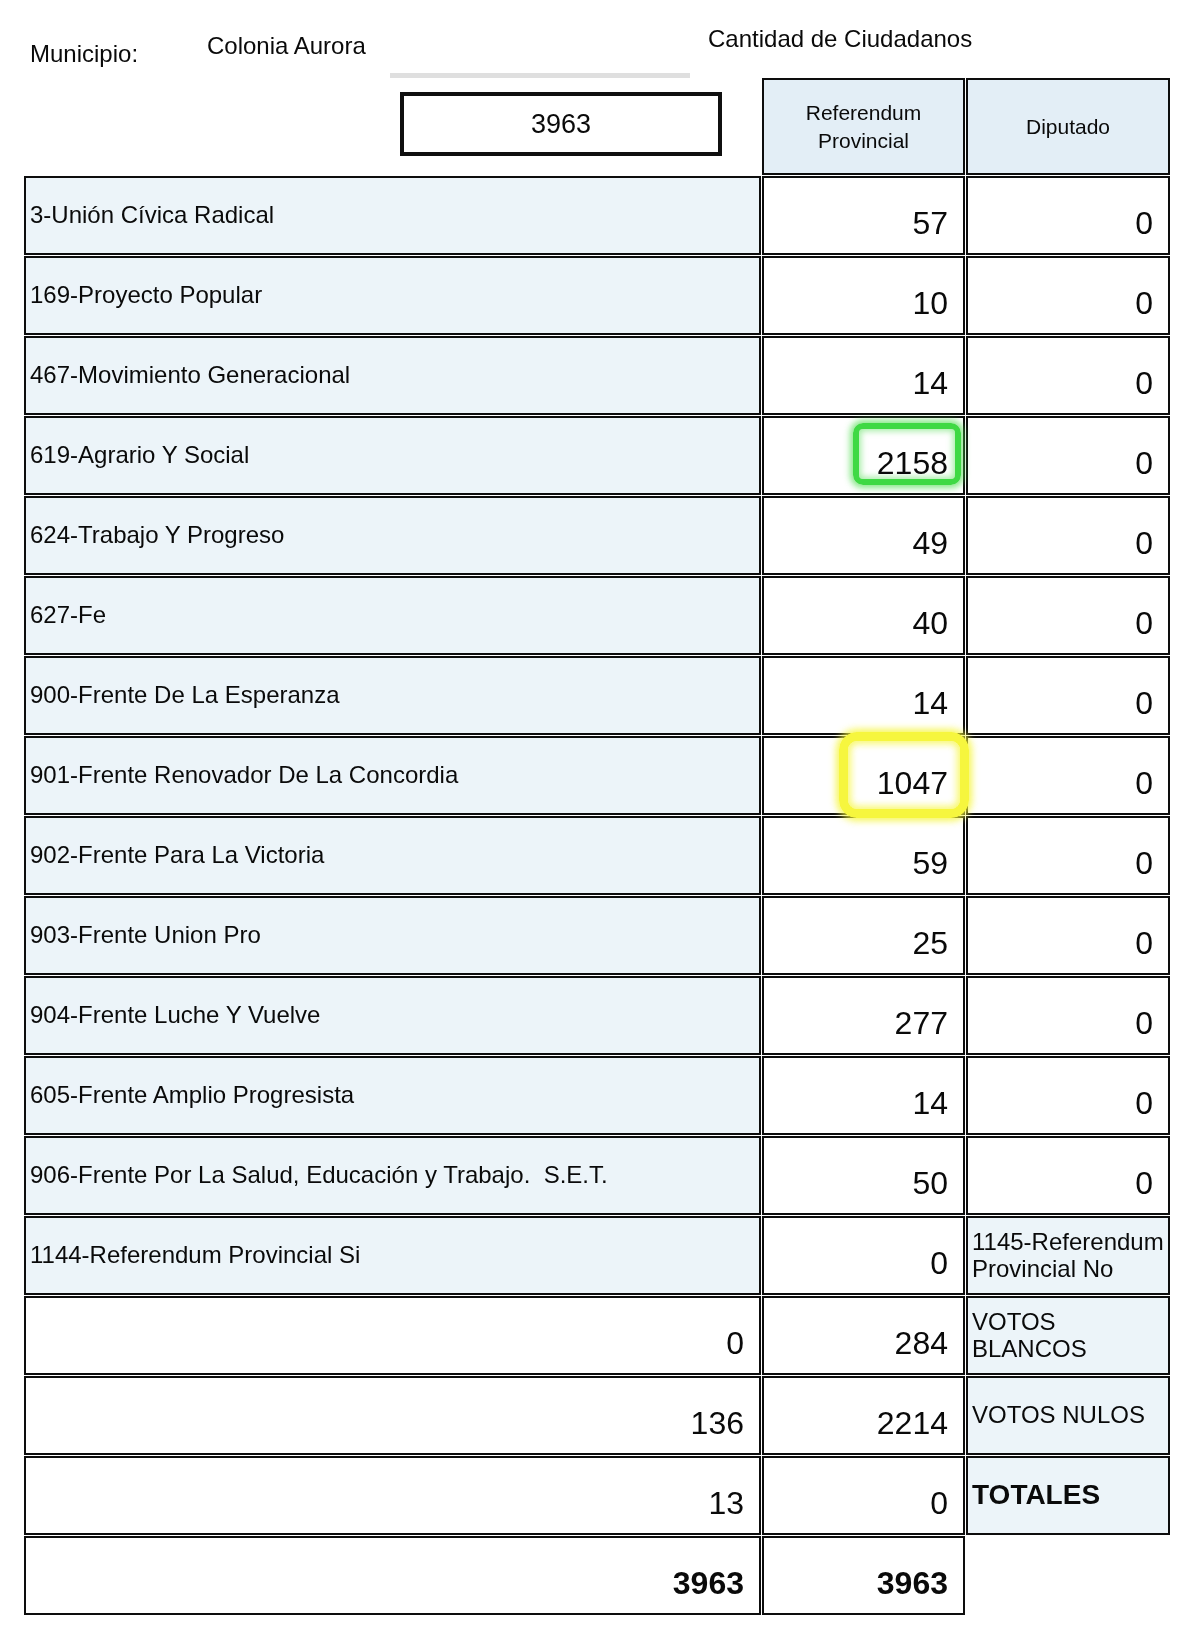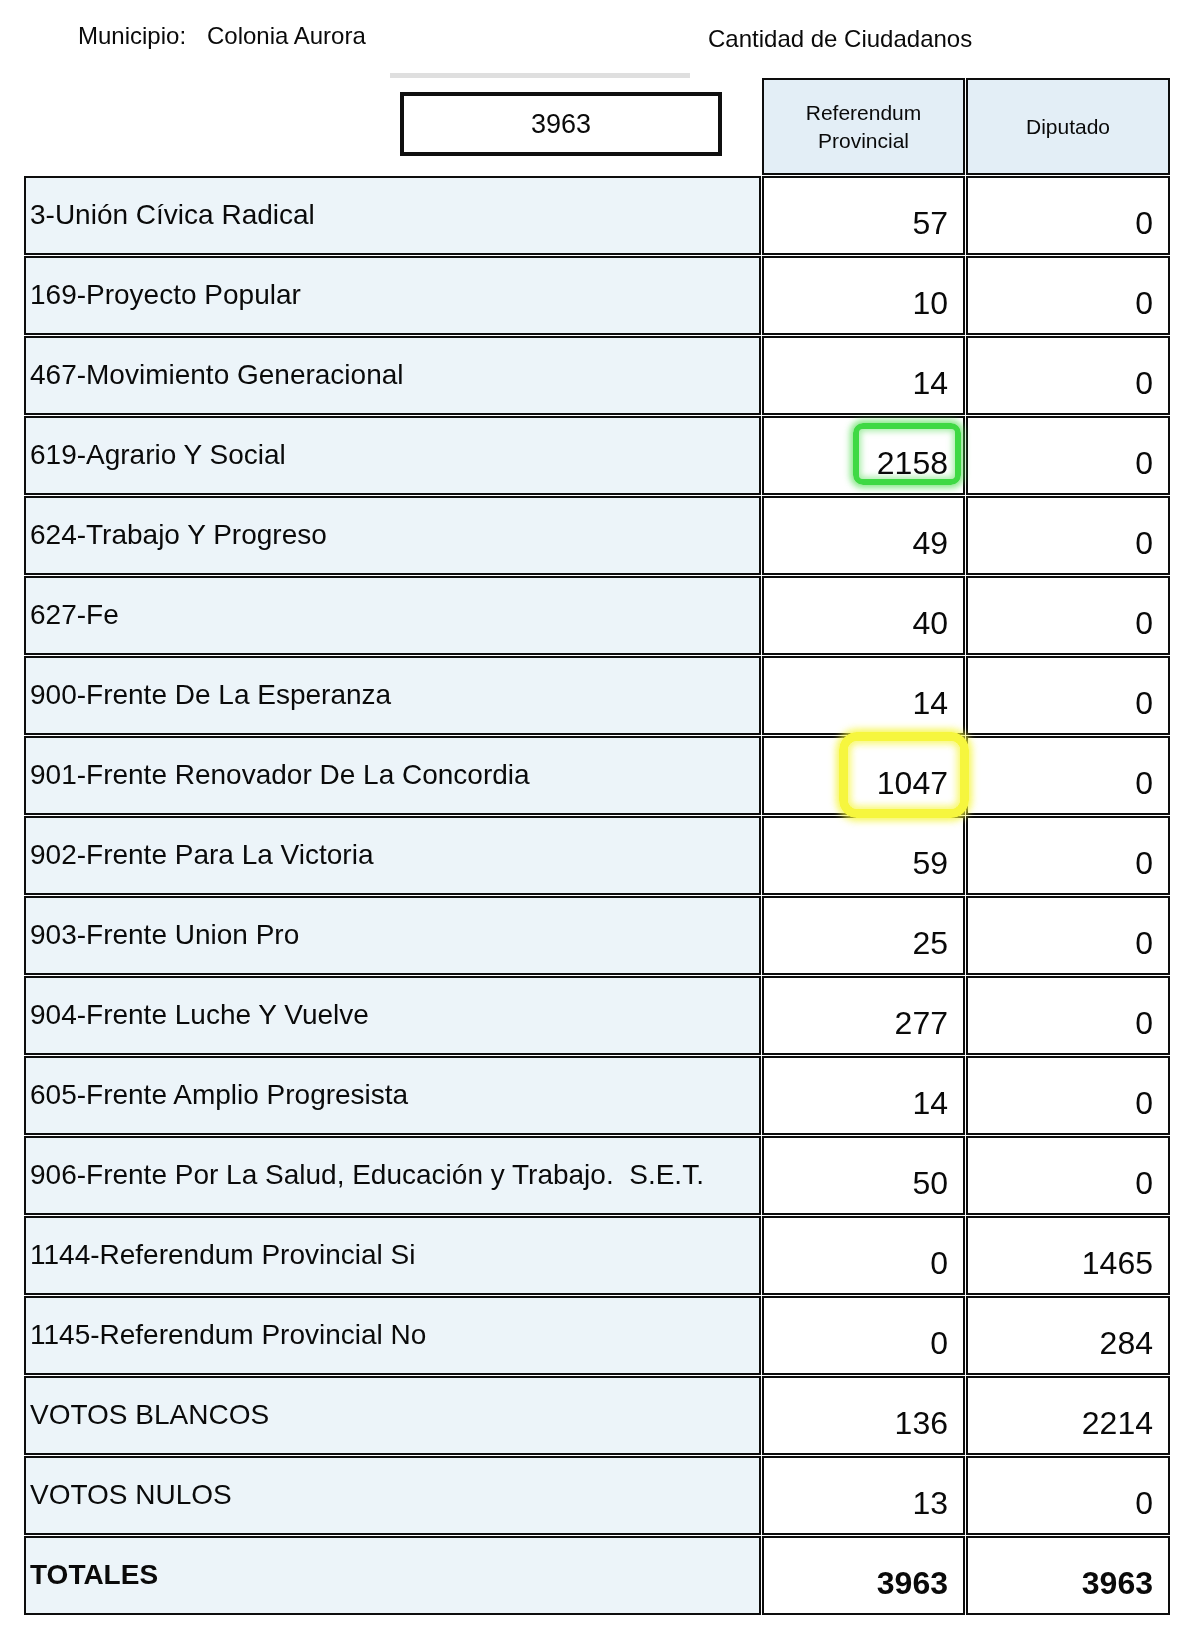--- a/index.html
+++ b/index.html
@@ -46,21 +46,21 @@
     overflow: visible;
   }
   .spacer { border: none; background: transparent; }
   .head {
     background: #e3eef6;
     justify-content: center; text-align: center;
     font-size: 21px; line-height: 1.3; padding: 0 16px;
   }
   .lbl {
     background: #ecf4f9;
-    font-size: 28px; padding-left: 4px;
+    font-size: 24px; padding-left: 4px;
     white-space: pre-wrap; line-height: 1.1;
   }
   .val {
     background: #ffffff;
     justify-content: flex-end;
     font-size: 32px; padding-right: 15px;
     position: relative;
   }
   .num { position: relative; z-index: 2; margin-top: 16px; }
   .bold-label { font-weight: bold; font-size: 28px; }
@@ -77,23 +77,23 @@
     right: -6px; top: -6px; width: 130px; height: 86px;
     border: 9px solid #f6f63e; border-radius: 18px;
     box-shadow: 0 0 7px 3px rgba(246,246,62,.85), inset 0 0 7px 3px rgba(246,246,62,.75);
   }
 </style>
 </head>
 <body>
 
 <div>
 
-  <span class="top-text" style="left:30px; top:22px;margin-left:48px;">Municipio:</span>
-
-  <span class="top-text" style="left:207px; top:22px;">Colonia Aurora</span>
+  <span class="top-text" style="left:30px; top:40px;">Municipio:</span>
+
+  <span class="top-text" style="left:207px; top:32px;">Colonia Aurora</span>
 
   <span class="top-text" style="left:708px; top:25px;">Cantidad de Ciudadanos</span>
 
   <div class="smudge"></div>
 
   <div class="count-box">
     <span>3963</span>
   </div>
 
   <div class="grid" id="grid">
@@ -191,23 +191,20 @@
       <div class="cell val">
         <span class="num">50</span>
       </div>
       <div class="cell val">
         <span class="num">0</span>
       </div>
       <div class="cell lbl">1144-Referendum Provincial Si</div>
       <div class="cell val">
         <span class="num">0</span>
       </div>
-      <div class="cell val">
-        <span class="num">1465</span>
-      </div>
       <div class="cell lbl">1145-Referendum Provincial No</div>
       <div class="cell val">
         <span class="num">0</span>
       </div>
       <div class="cell val">
         <span class="num">284</span>
       </div>
       <div class="cell lbl">VOTOS BLANCOS</div>
       <div class="cell val">
         <span class="num">136</span>

